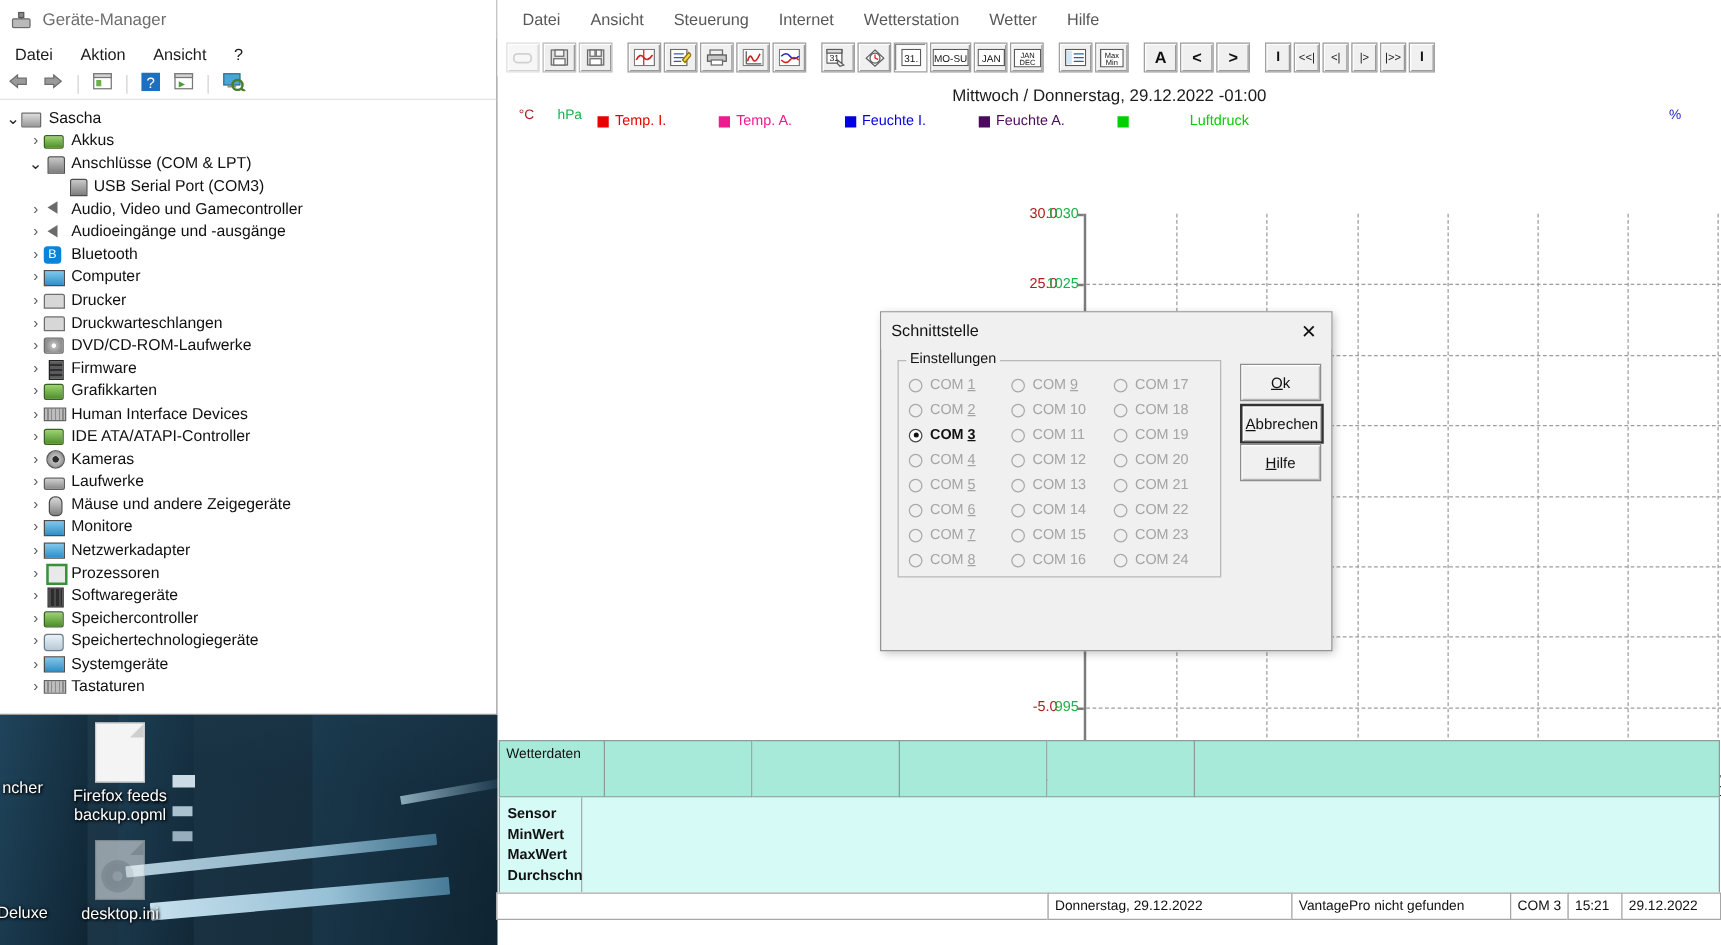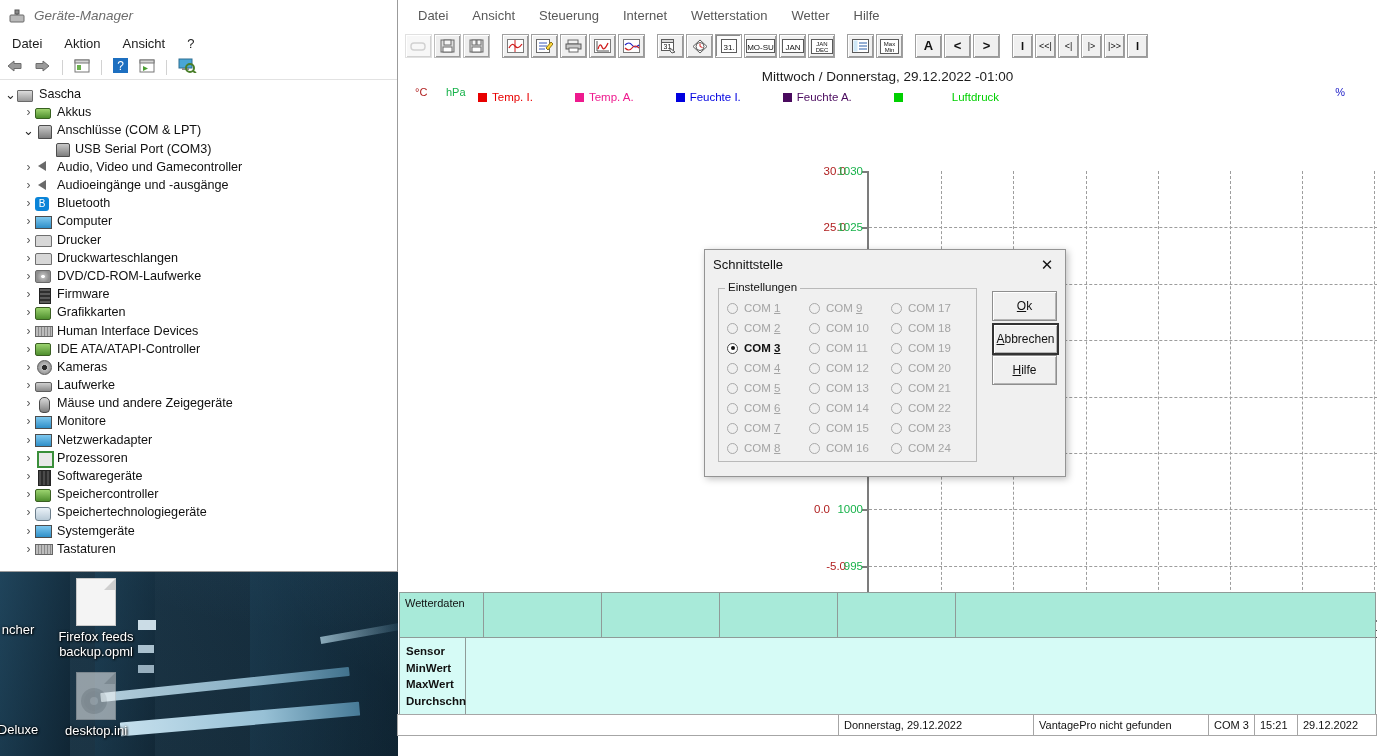--- a/index.html
+++ b/index.html
@@ -33,21 +33,21 @@
   .gear{position:absolute;left:7px;top:18px;width:20px;height:20px;border-radius:50%;
      background:#cfcfcf;box-shadow:0 0 0 3px rgba(190,190,190,.6);}
   .gear:after{content:"";position:absolute;left:6px;top:6px;width:8px;height:8px;border-radius:50%;background:#eee;}
 
   
   .win{position:absolute;background:#fff;}
 
   
   #devmgr{left:0;top:0;width:398px;height:572px;background:#fff;border-right:1px solid #9b9b9b;
           border-bottom:1px solid #9b9b9b;box-sizing:border-box;}
-  #dm-title{height:31px;background:#fff;display:flex;align-items:center;padding-left:9px;box-sizing:border-box;font-style:italic;}
+  #dm-title{height:31px;background:#fff;display:flex;align-items:center;padding-left:9px;box-sizing:border-box;}
   #dm-title .ttxt{font-size:13.5px;color:#6d6d6d;margin-left:9px;}
   #dm-menu{height:25px;display:flex;align-items:center;gap:20px;padding-left:11px;font-size:13px;color:#1b1b1b;}
   #dm-menu .mi{cursor:default;padding:2px 1px;}
   #dm-tool{height:23px;display:flex;align-items:center;gap:7px;padding-left:4px;
            border-bottom:1px solid #e2e2e2;}
   .tbsep{width:1px;height:15px;background:#d2d2d2;margin:0 2px;}
   #dm-tree{font-size:12.6px;color:#101010;padding-top:5px;}
   .node{display:flex;align-items:center;height:18.2px;padding-left:4px;white-space:nowrap;}
   .chev{width:13px;text-align:center;color:#5a5a5a;font-size:9px;flex:0 0 13px;}
   .chev.open{color:#2a2a2a;}
@@ -127,21 +127,21 @@
   #gb-rest{flex:1;background:#d6fbf6;border-right:1px solid #8f9b98;}
 
   
   #wx-status{position:absolute;left:0;bottom:20px;width:979px;height:22px;display:flex;
              align-items:stretch;font-size:11px;color:#111;background:#fff;}
   .sbcell{border:1px solid #a6a6a6;box-shadow:inset 1px 1px 0 #fff;
           display:flex;align-items:center;padding:0 5px;box-sizing:border-box;margin-left:-1px;background:#fff;}
   #sb-blank{flex:1;}
 
   
-  #dlg{position:absolute;left:704px;top:249px;width:362px;height:228px;background:#f0f0f0;
+  #dlg{position:absolute;left:704px;top:249px;width:362px;height:272px;background:#f0f0f0;
        border:1px solid #949494;box-shadow:2px 2px 7px rgba(0,0,0,.25);box-sizing:border-box;}
   #dlg-title{height:29px;display:flex;align-items:center;justify-content:space-between;
              padding:0 4px 0 8px;background:#f0f0f0;}
   #dlg-title .t{font-size:13px;color:#111;}
   #dlg-close{width:28px;height:24px;display:flex;align-items:center;justify-content:center;
              font-size:15px;color:#111;cursor:default;}
   #grp{position:absolute;left:13px;top:38px;width:257px;height:172px;border:1px solid #b9b9b9;}
   #grp-legend{position:absolute;left:20px;top:31px;background:#f0f0f0;padding:0 3px;font-size:11.5px;color:#111;}
   #radios{position:absolute;left:22px;top:48px;display:flex;gap:0;}
   .rcol{width:82px;}

